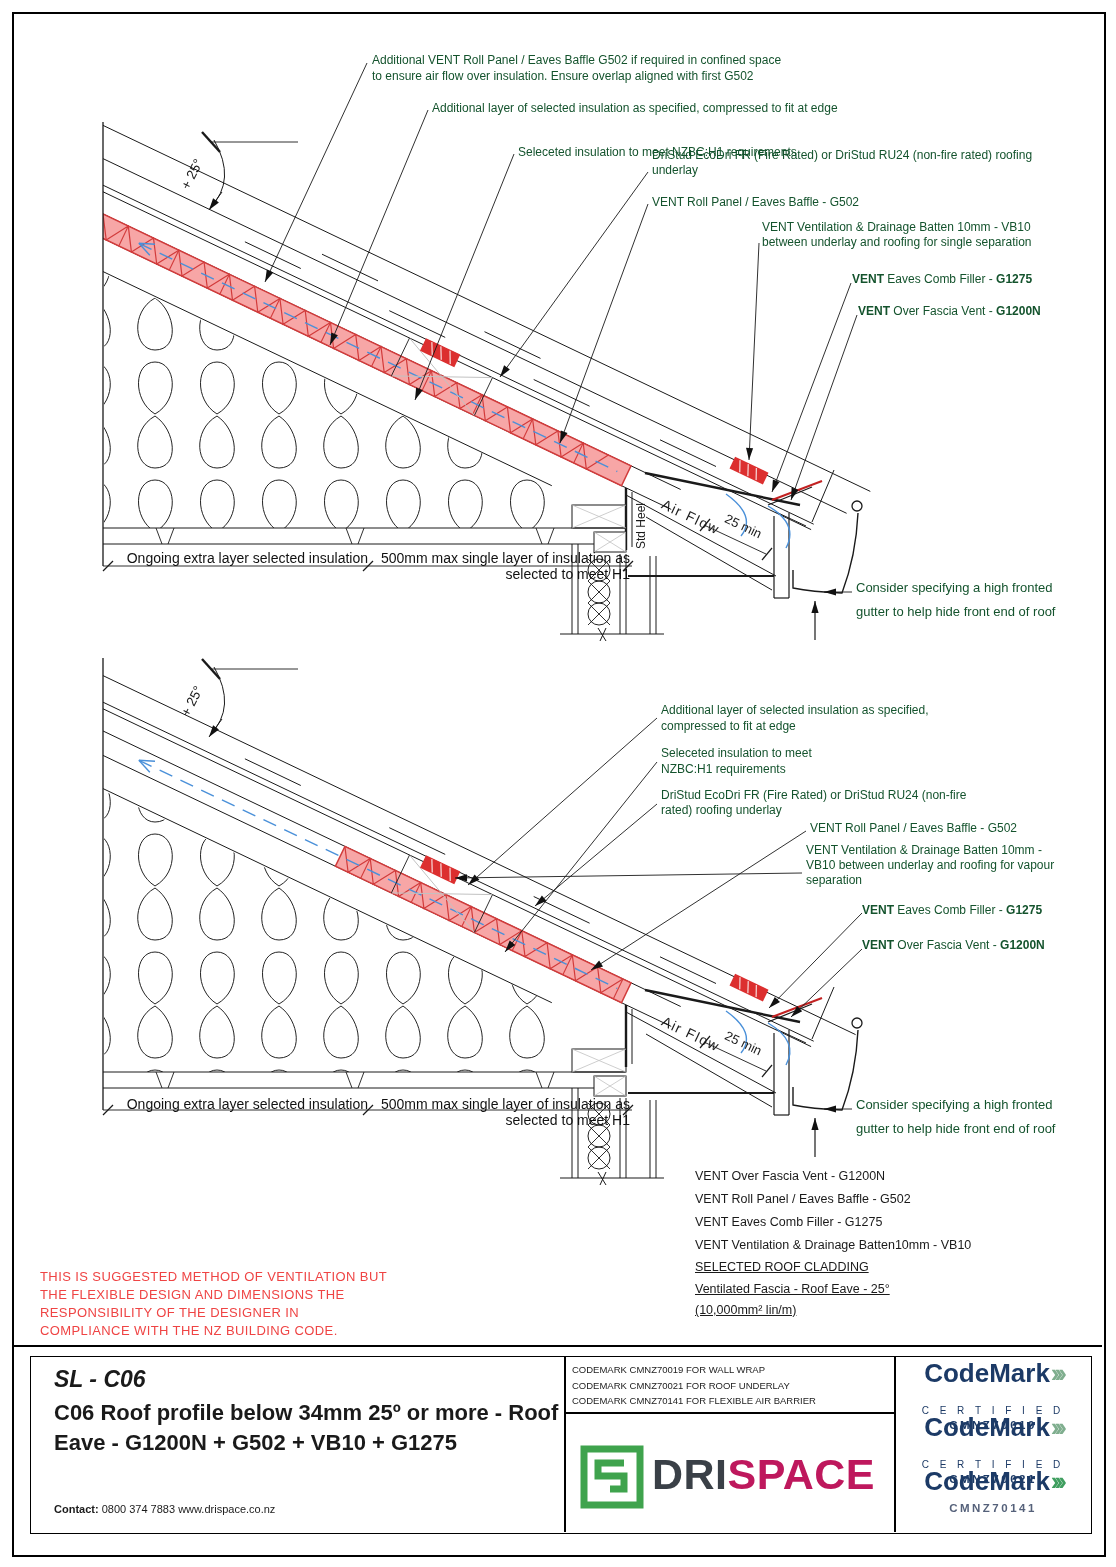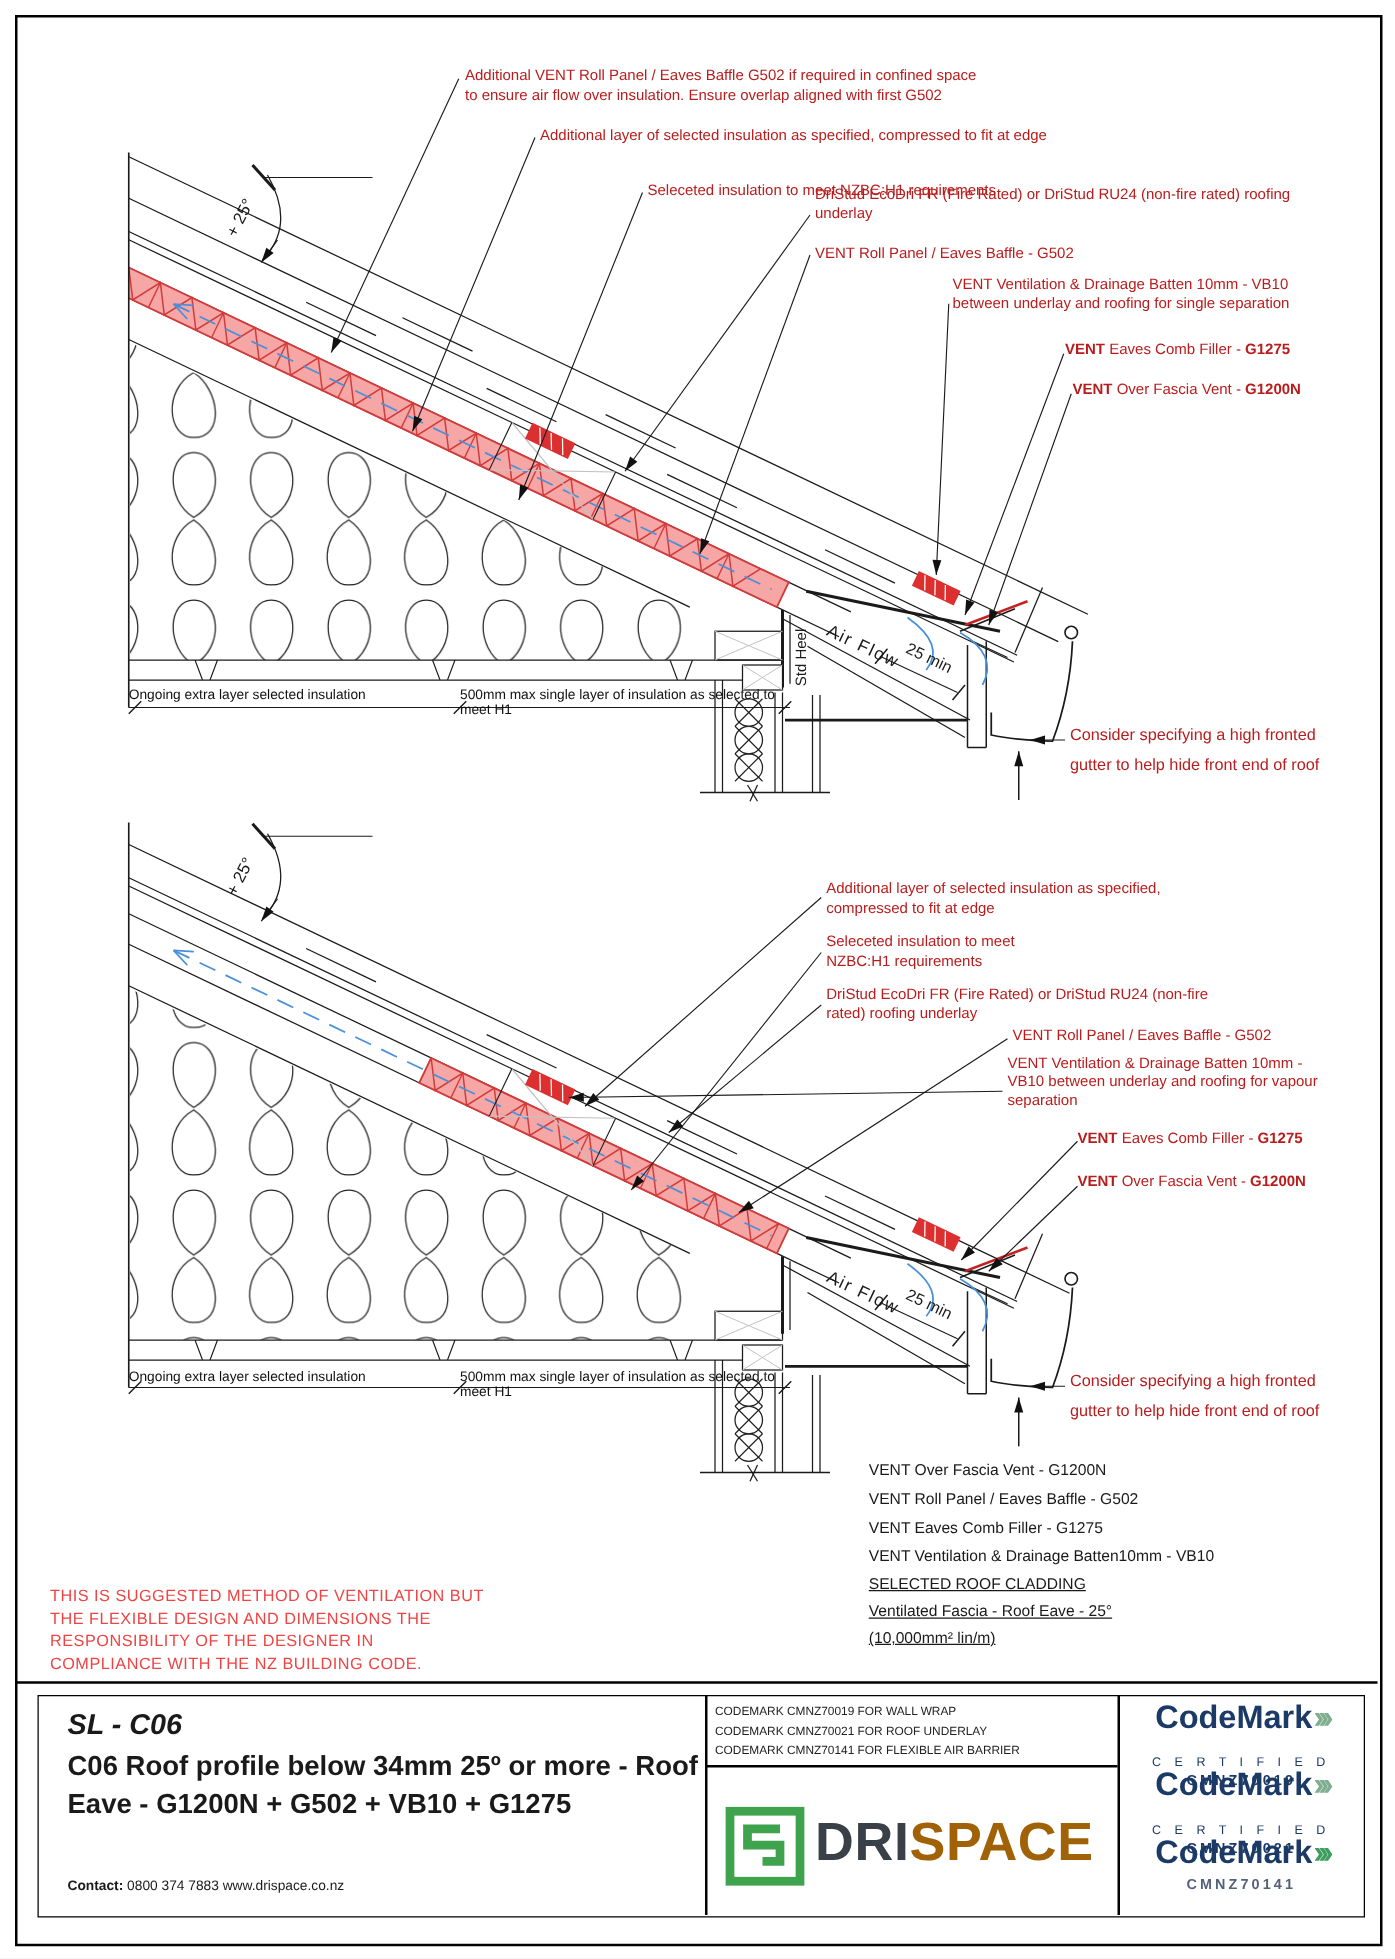--- a/index.html
+++ b/index.html
@@ -1,36 +1,36 @@
 <!DOCTYPE html>
 <html><head>
 <meta charset="utf-8">
 <style>
   html,body{margin:0;padding:0;background:#e8e8e8;}
   .page{position:relative;width:1116px;height:1567px;background:#ffffff;
         font-family:"Liberation Sans","DejaVu Sans",sans-serif;color:#1a1a1a;overflow:hidden;}
   .frame{position:absolute;left:12px;top:12px;width:1090px;height:1541px;border:2.5px solid #000;}
   .abs{position:absolute;white-space:nowrap;}
-  .ann{font-size:12px;line-height:16px;color:#b91c1c;}
+  .ann{font-size:12px;line-height:16px;color:#14532d;}
   .ann13{font-size:13px;line-height:24px;}
   .rot{transform-origin:0 0;}
-  .ceillab{position:absolute;font-size:11px;text-align:left;color:#111;}
+  .ceillab{position:absolute;font-size:14px;text-align:right;color:#111;}
   .legend{font-size:12.5px;line-height:23px;}
   .legend-sel{font-size:12.5px;line-height:21.5px;}
   .legend-sel div{text-decoration:underline;}
   .disc{font-size:13px;line-height:18px;color:#ef4444;letter-spacing:.4px;}
   .tb-line{position:absolute;background:#000;}
   .tb-box{position:absolute;border:1.5px solid #000;}
   .code{font-size:23px;font-weight:bold;font-style:italic;}
   .title{font-size:22px;font-weight:bold;line-height:30px;}
   .contact{font-size:11px;}
   .cmtext{font-size:9.5px;line-height:15.5px;color:#222;}
   .logo-txt{font-size:43px;font-weight:bold;letter-spacing:.5px;}
   .logo-dri{color:#3a4047;}
-  .logo-space{color:#a16207;}
+  .logo-space{color:#be185d;}
   .cm-name{font-size:26px;font-weight:bold;color:#1c3a66;line-height:26px;}
   .cm-chev{font-weight:bold;letter-spacing:-5px;margin-left:1px;}
   .cm-cert{font-size:10px;font-weight:normal;letter-spacing:4px;color:#1c3a66;margin-top:19px;}
   .cm-code{font-size:11.5px;font-weight:bold;letter-spacing:2.5px;color:#1c3a66;margin-top:3px;}
   .cm-code-gray{color:#55617a;}
   .cm-block{position:absolute;width:190px;text-align:center;}
   svg{position:absolute;left:0;top:0;}
   b{font-weight:bold;}
 </style>
 </head>

